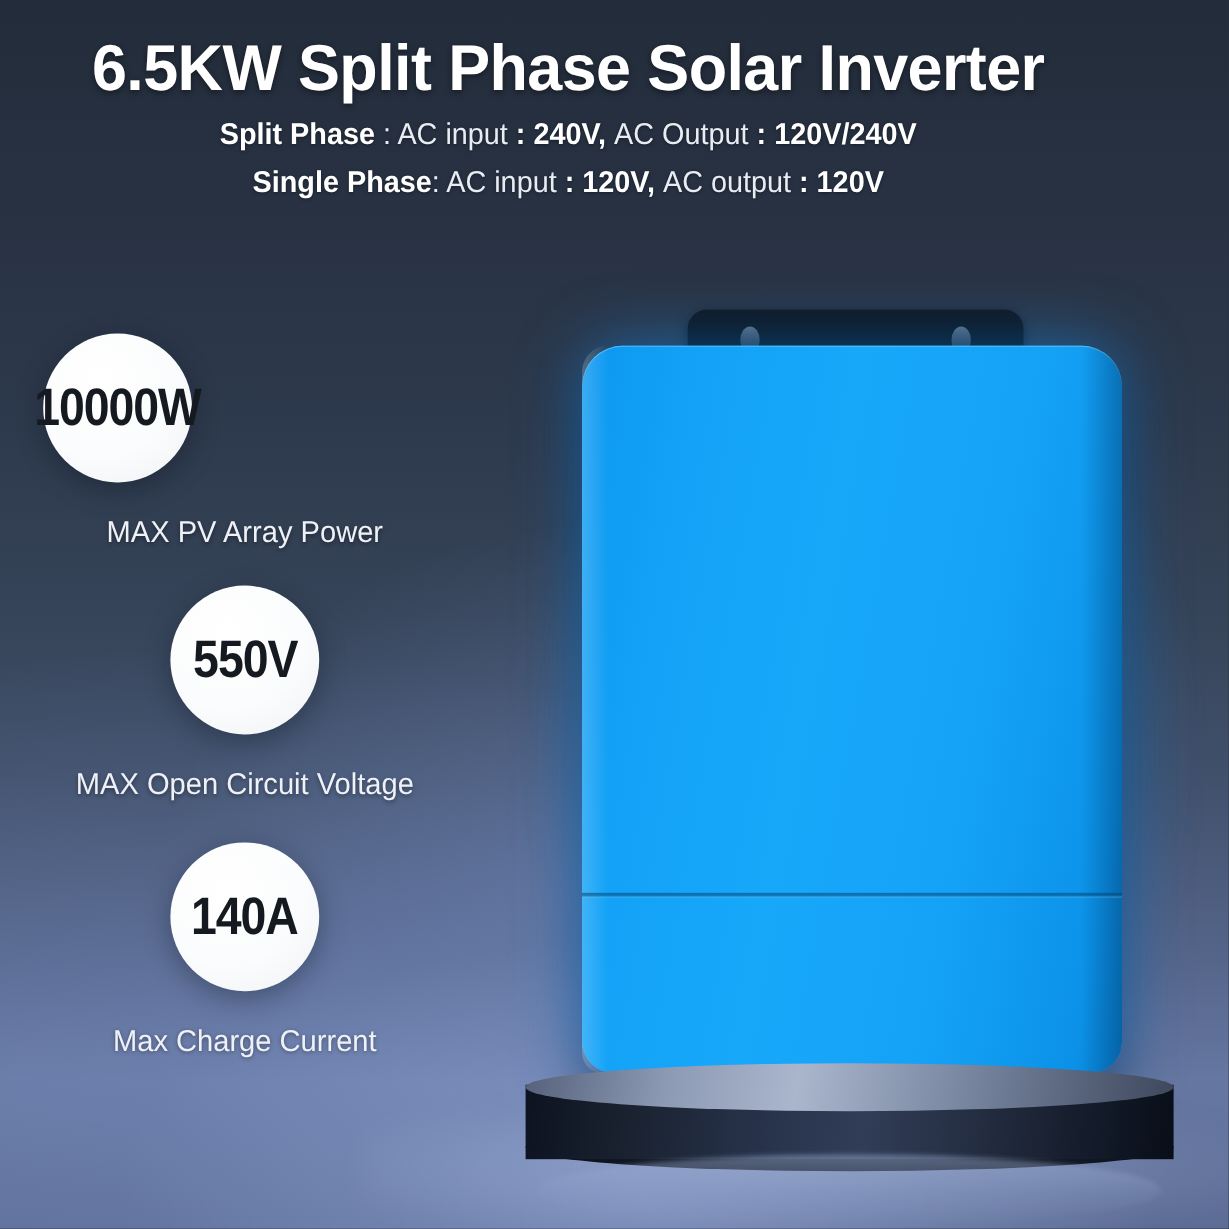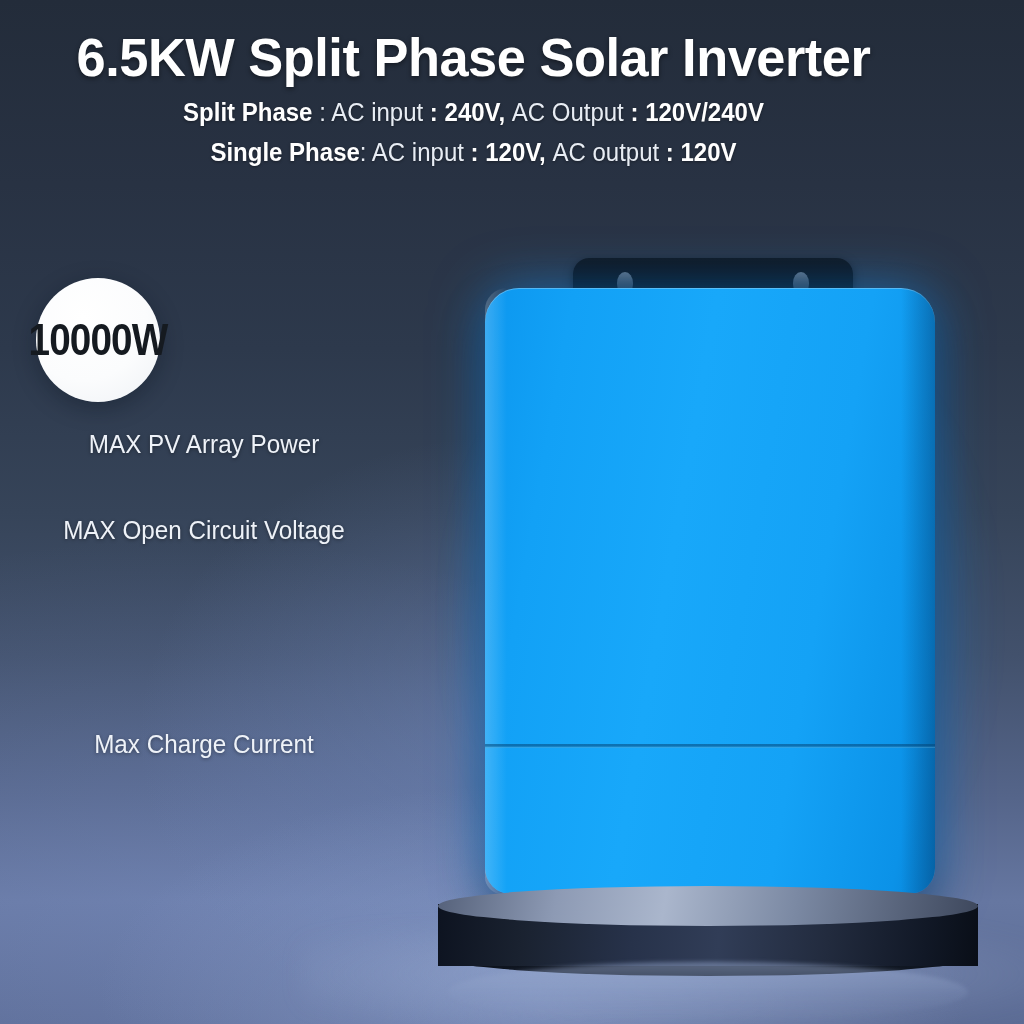--- a/index.html
+++ b/index.html
@@ -211,24 +211,30 @@
   </div>
 
   <div class="feature" id="f1">
     <div class="badge-circle">
       <span class="badge-value">10000W</span>
     </div>
     <div class="feature-label">MAX PV Array Power</div>
   </div>
 
   <div class="feature" id="f2">
+    <div class="badge-circle">
+      <span class="badge-value">550V</span>
+    </div>
     <div class="feature-label">MAX Open Circuit Voltage</div>
   </div>
 
   <div class="feature" id="f3">
+    <div class="badge-circle">
+      <span class="badge-value">140A</span>
+    </div>
     <div class="feature-label">Max Charge Current</div>
   </div>
 
   <div id="product">
 
     <div id="glow"></div>
 
     <div id="mount-bracket">
       <div class="screw" id="screw-l"></div>
       <div class="screw" id="screw-r"></div>

